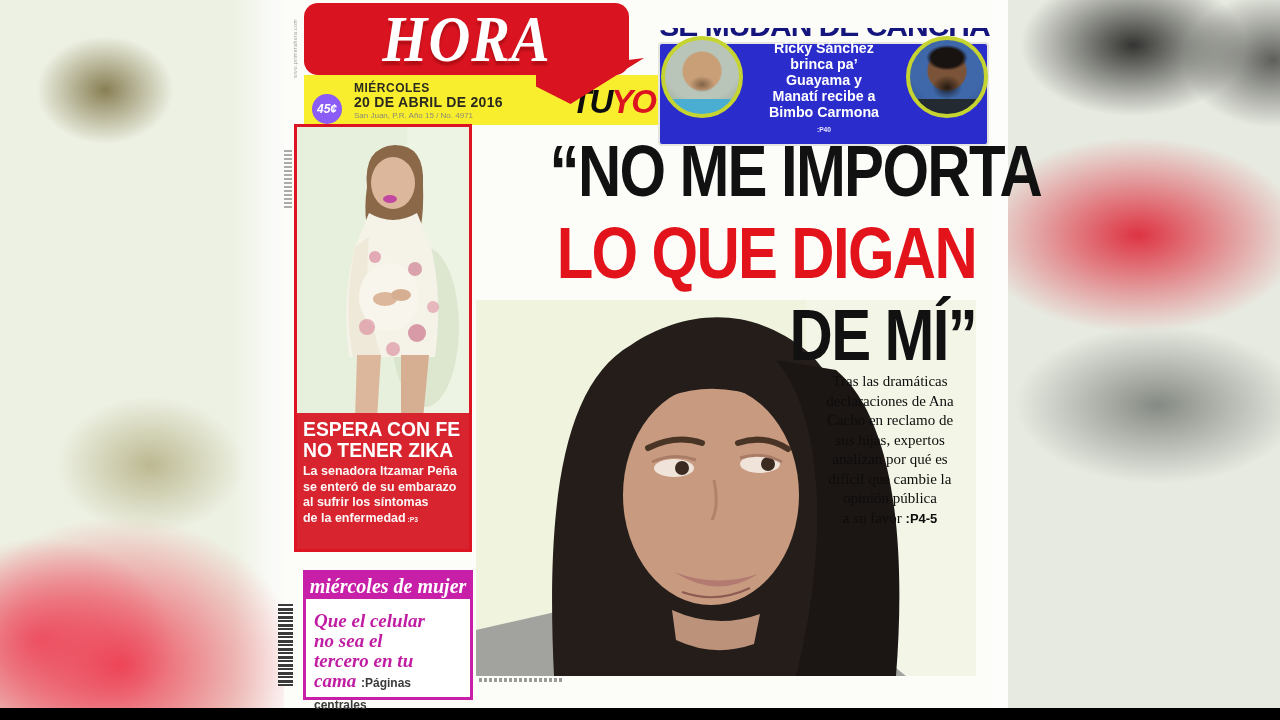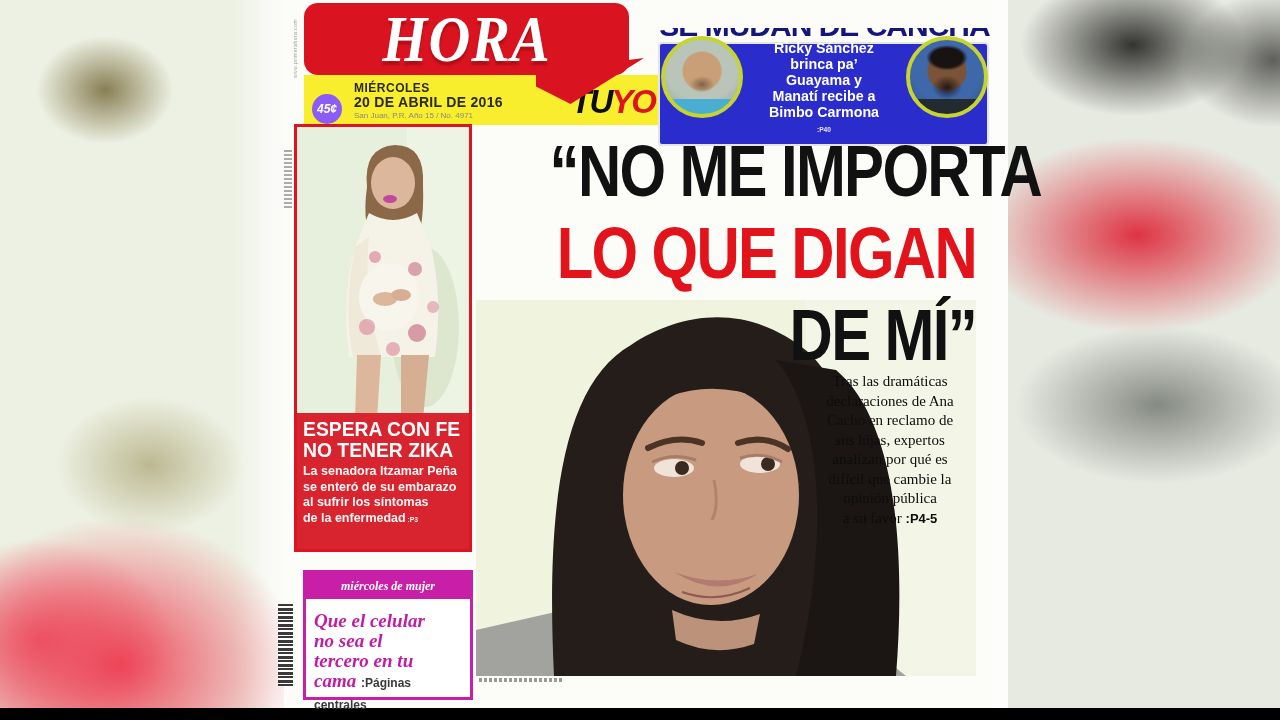--- a/index.html
+++ b/index.html
@@ -72,21 +72,21 @@
   #zika-box{left:10px;top:124px;width:178px;height:428px;border:3px solid #dd1522;box-sizing:border-box;background:#e7f0dc;}
   #zika-red{position:absolute;left:0;bottom:0;width:100%;height:136px;background:#d8242e;color:#fff;padding:5px 6px;box-sizing:border-box;}
   .zika-h{font-weight:bold;font-size:21px;line-height:21px;transform:scaleX(.92);transform-origin:left;white-space:nowrap;}
   .zika-b{font-size:13px;line-height:15.5px;font-weight:bold;opacity:.96;transform:scaleX(.96);transform-origin:left;white-space:nowrap;}
   .ref-sm{font-size:7px;font-weight:bold;margin-left:2px;}
   #credit-left{left:0px;top:150px;width:8px;height:60px;background:repeating-linear-gradient(to bottom,#aaa 0 2px,transparent 2px 4px);}
 
   
   #mujer-box{left:19px;top:570px;width:170px;height:130px;border:3px solid #c81fa8;box-sizing:border-box;background:#fff;}
   #mujer-header{background:#c81fa8;color:#fff;height:26px;display:flex;align-items:center;justify-content:center;
-    font-family:"Liberation Serif",serif;font-style:italic;font-weight:bold;font-size:12px;}
+    font-family:"Liberation Serif",serif;font-style:italic;font-weight:bold;font-size:20px;}
   #mujer-body{padding:12px 8px;color:#c01da2;font-family:"Liberation Serif",serif;font-weight:bold;
     font-style:italic;font-size:19px;line-height:20px;}
   #mujer-body .ref-dk{color:#3a3a3a;font-family:Liberation Sans, sans-serif;font-style:normal;font-size:12px;}
 
   
   #barcode{left:-6px;top:604px;width:15px;height:82px;background:
     repeating-linear-gradient(to bottom,#3a3a3a 0 2px,#fff 2px 4px,#3a3a3a 4px 7px,#fff 7px 8px);}
 
   
   #headline{right:16px;top:130px;width:520px;text-align:right;z-index:2;

